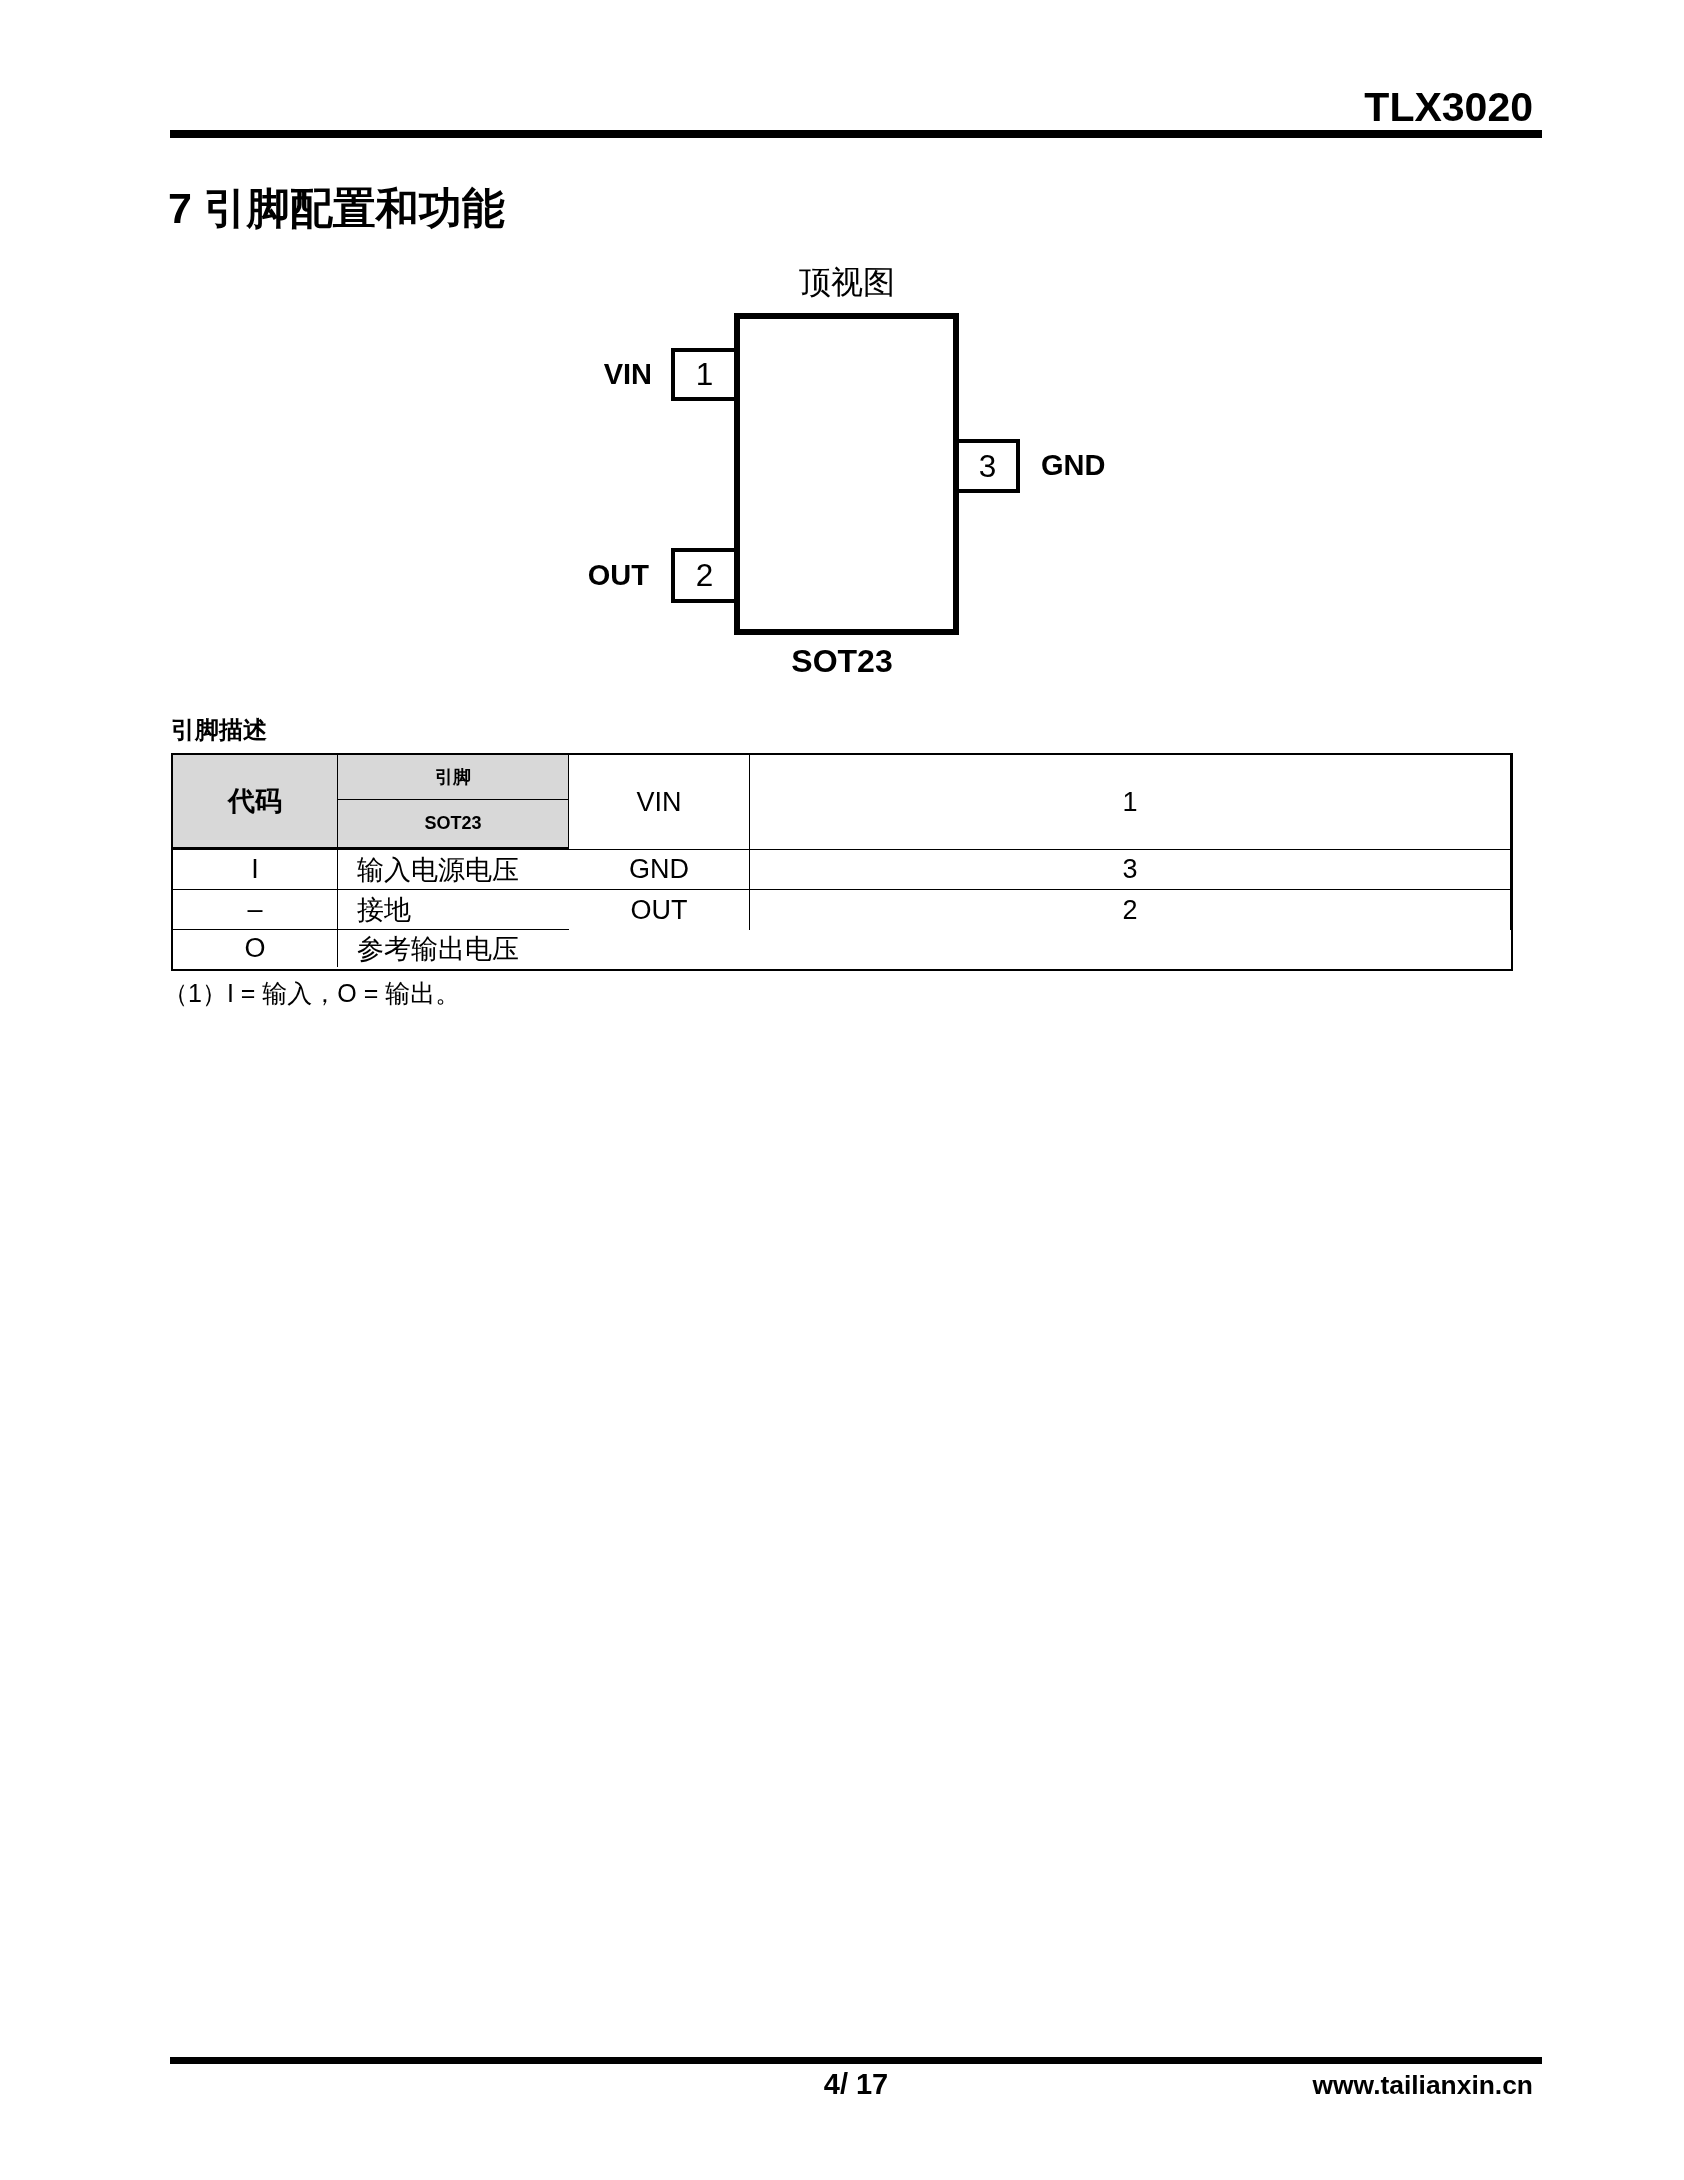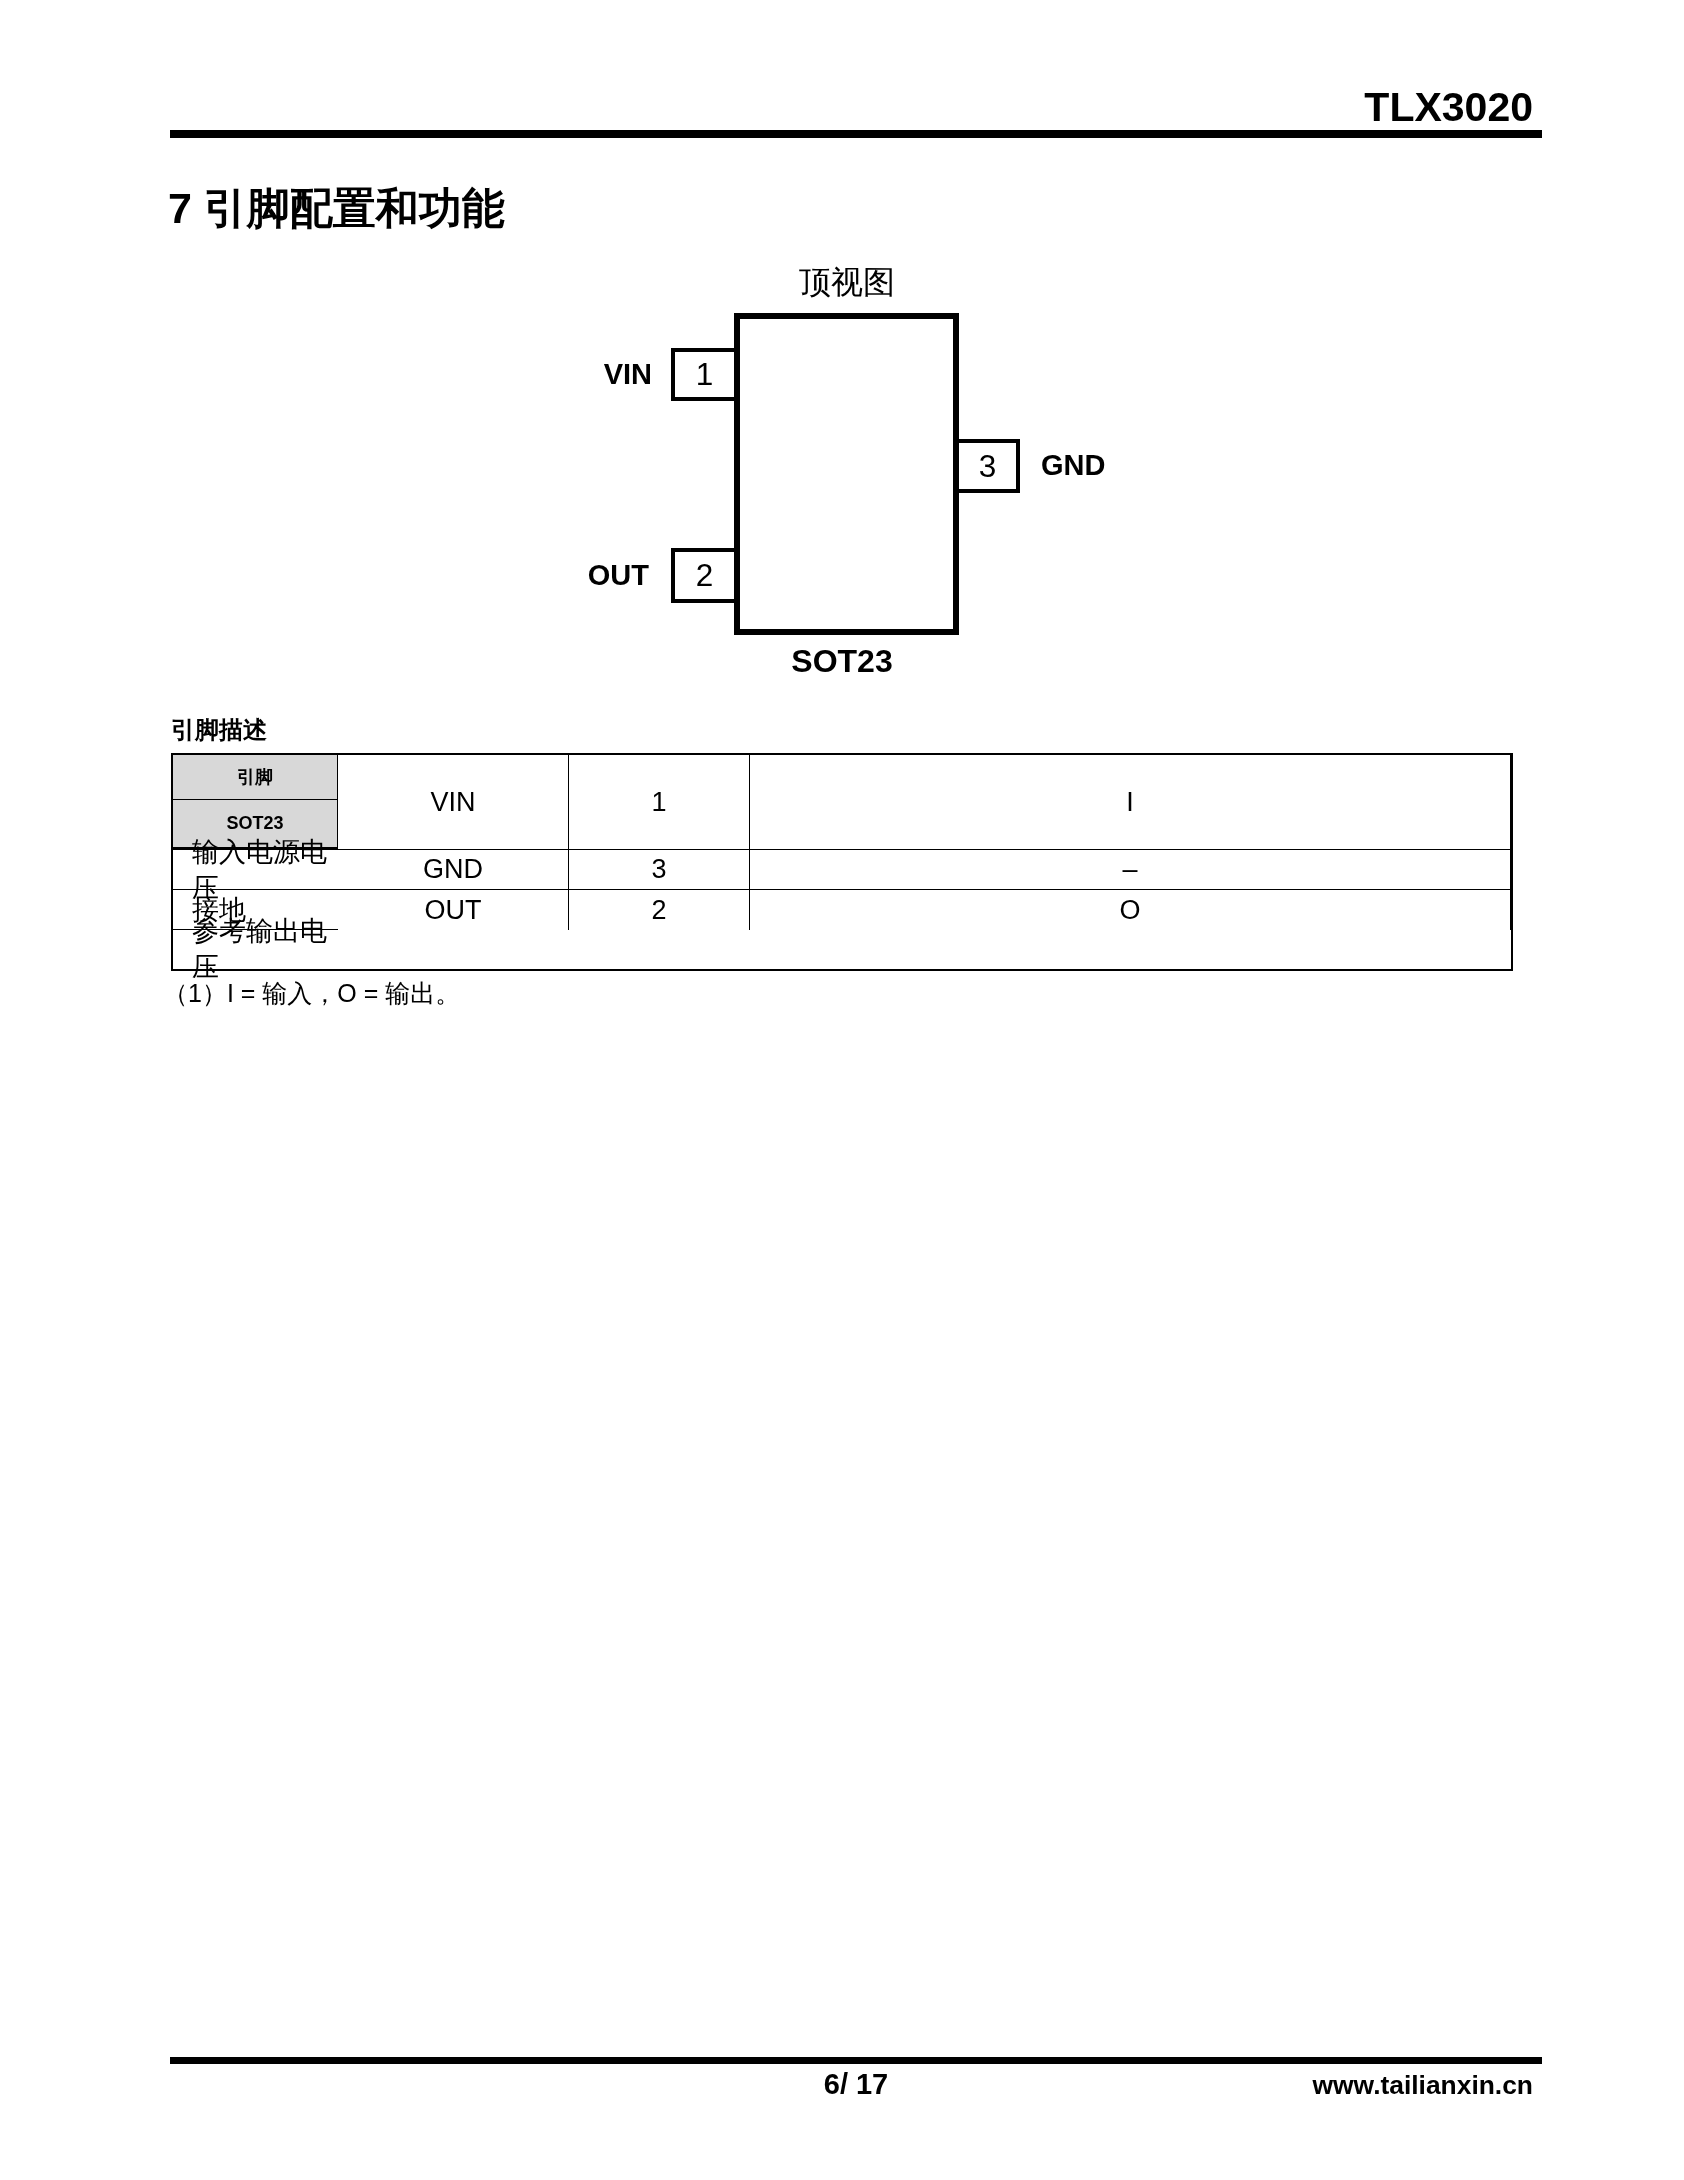--- a/index.html
+++ b/index.html
@@ -162,20 +162,21 @@
   <span>3</span>
 </div>
 <div class="abs pin-label pin-label-gnd">GND</div>
 
 <div class="abs package-label">SOT23</div>
 
 <div class="abs table-title">引脚描述</div>
 
 <div class="abs pin-table">
 
+  <div class="cell head">代码</div>
   <div class="pin-head-cell">
     <div class="pin-head-top">引脚</div>
     <div class="pin-head-bottom">SOT23</div>
   </div>
 
   <div class="cell">VIN</div>
   <div class="cell">1</div>
   <div class="cell">I</div>
   <div class="cell last-col desc-col">输入电源电压</div>
 
@@ -186,15 +187,15 @@
 
   <div class="cell last-row">OUT</div>
   <div class="cell last-row">2</div>
   <div class="cell last-row">O</div>
   <div class="cell last-row last-col desc-col">参考输出电压</div>
 </div>
 
 <div class="abs table-footnote">（1）I = 输入，O = 输出。</div>
 
 <div class="abs footer-rule"></div>
-<div class="abs footer-page">6/ 17</div>
+<div class="abs footer-page">4/ 17</div>
 <div class="abs footer-site">www.tailianxin.cn</div>
 
 
 </body></html>

